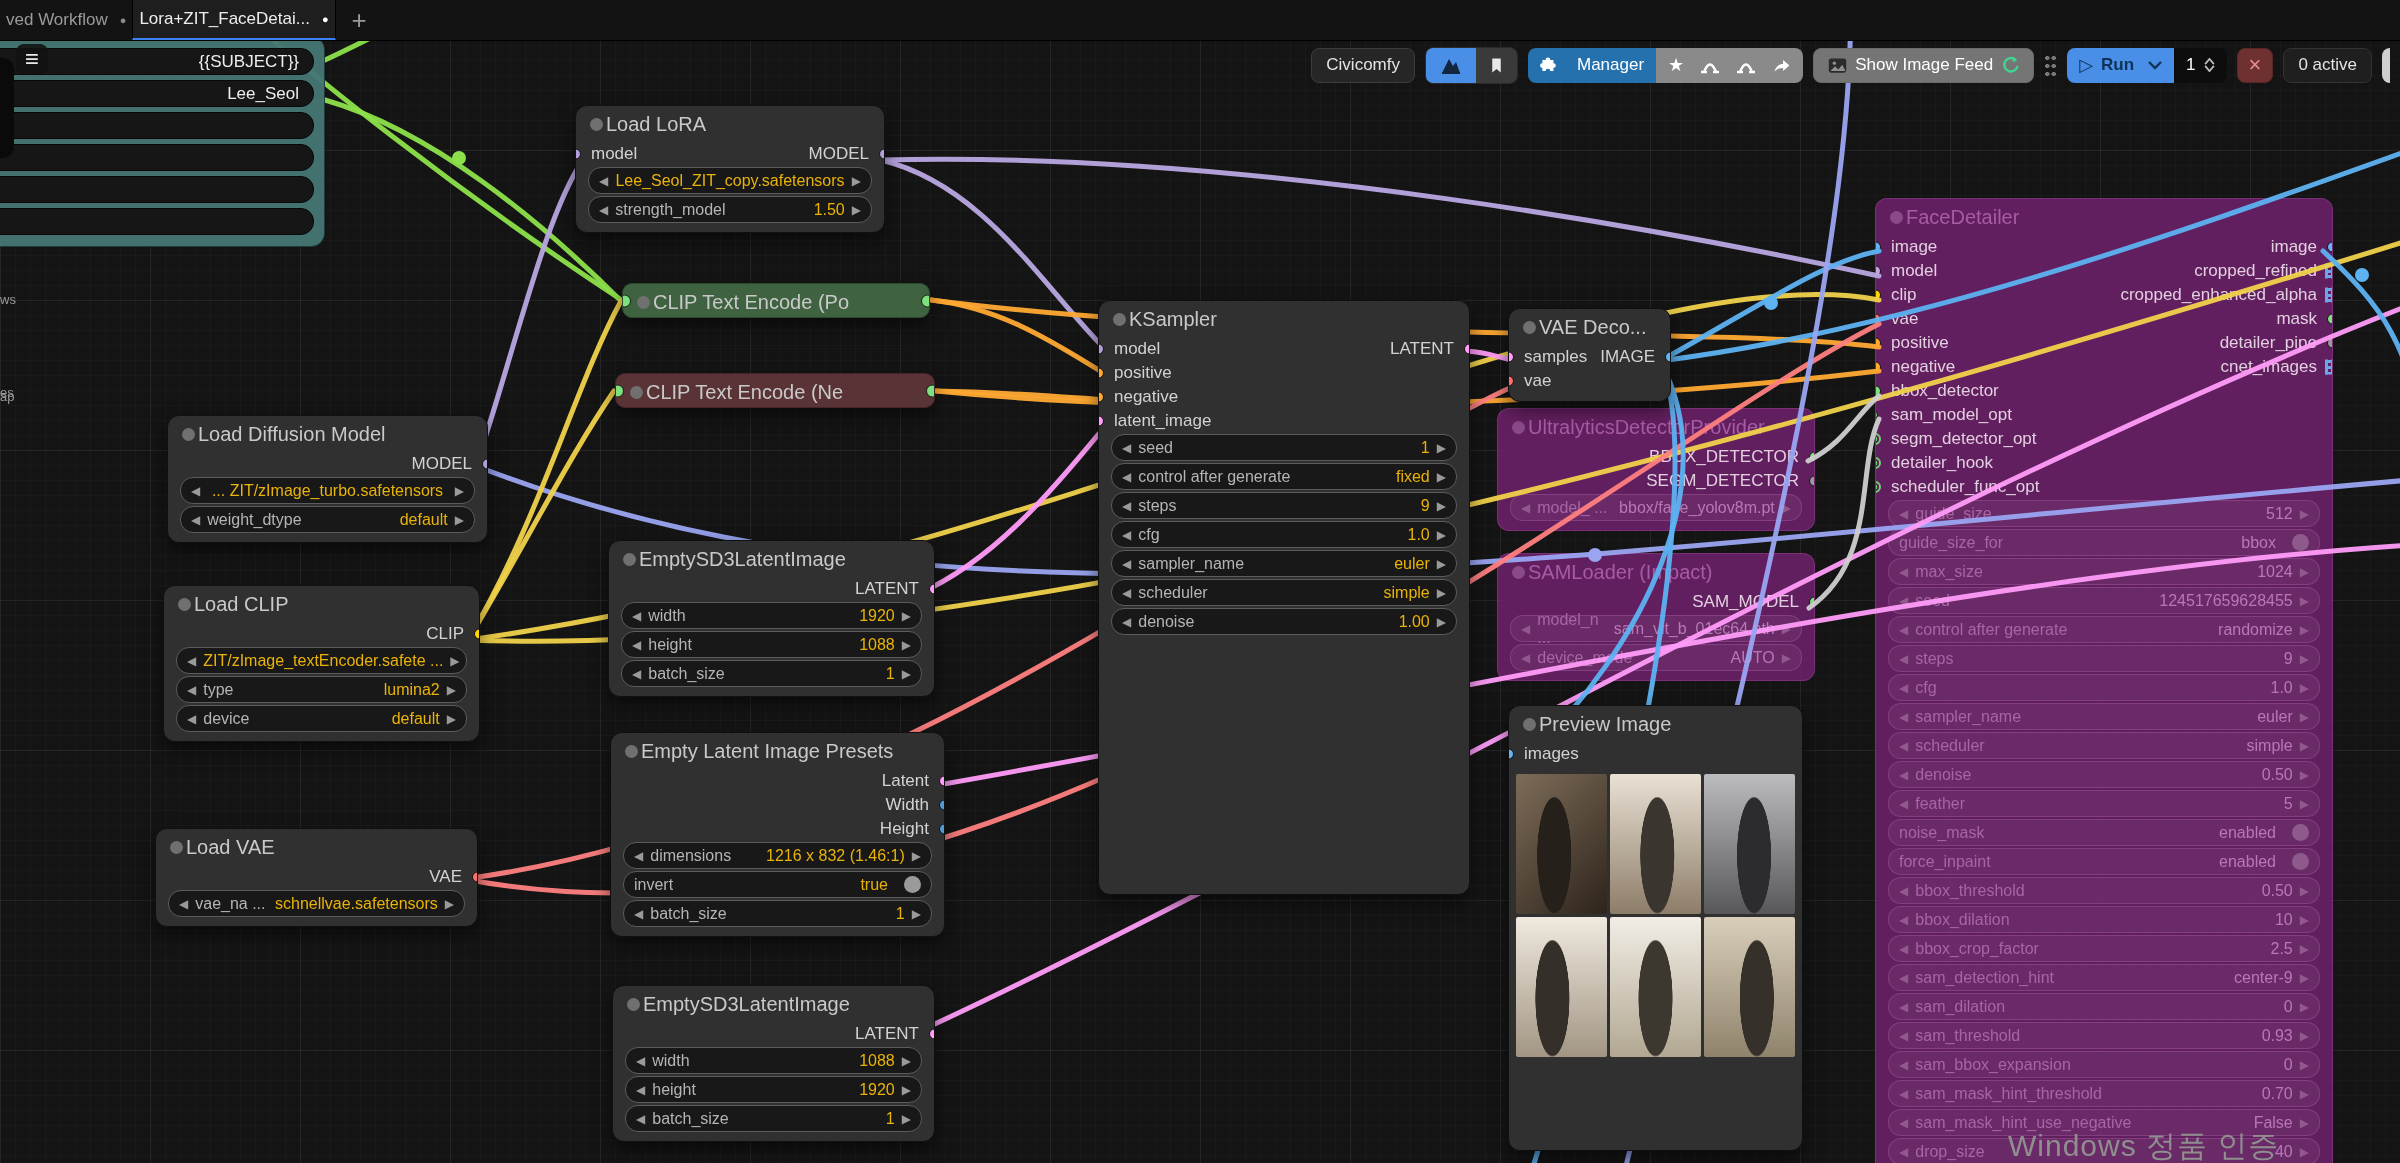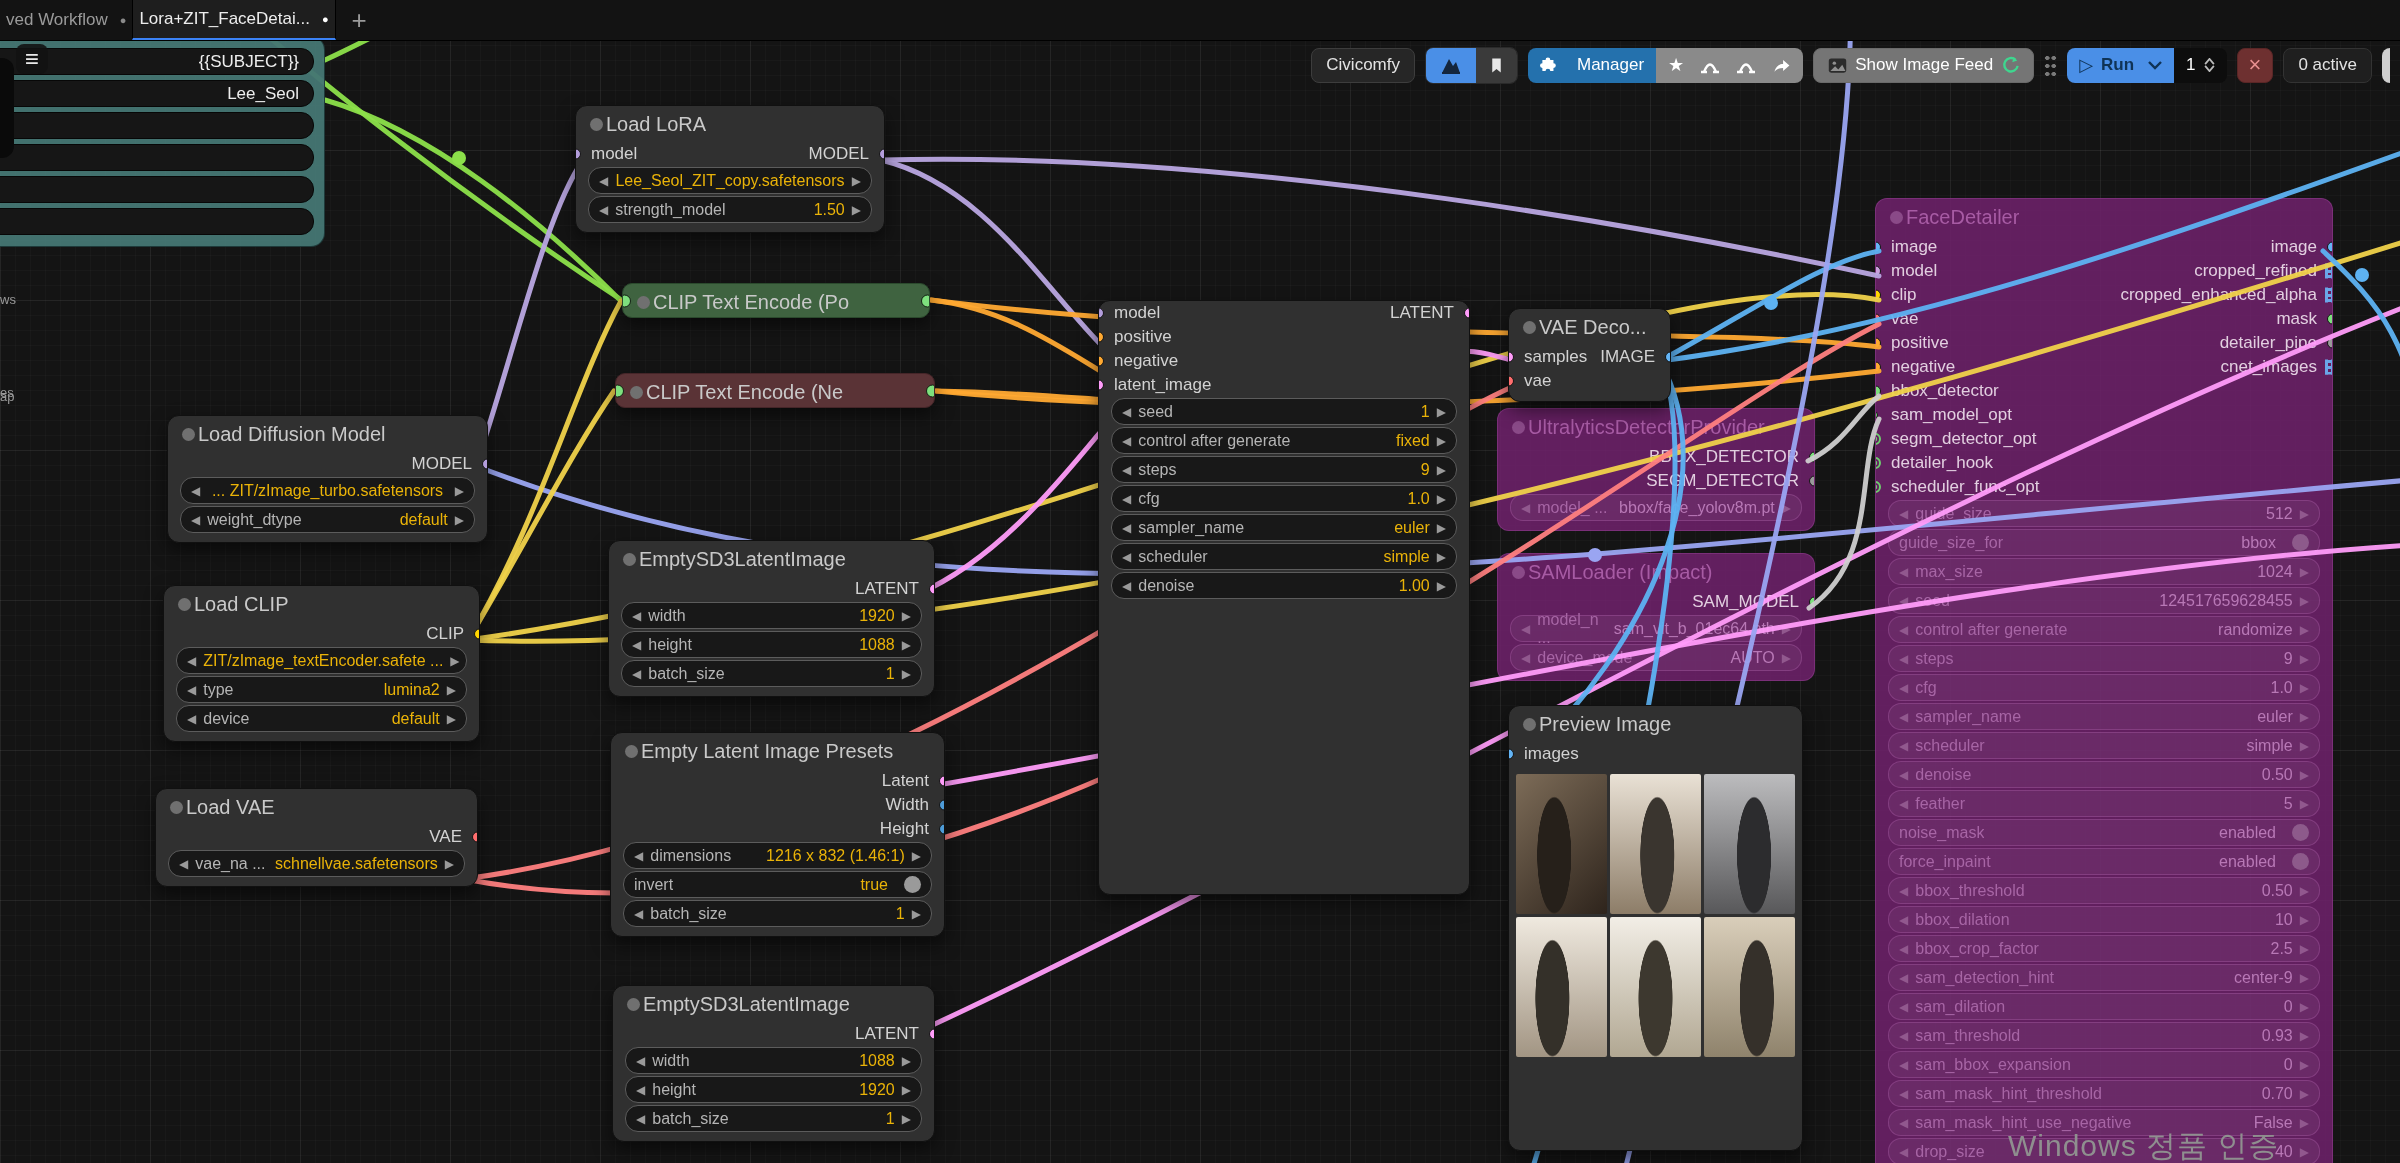--- a/index.html
+++ b/index.html
@@ -227,21 +227,21 @@
         </div>
         <div class="wrow">
           <div class="pill">
             <span class="arr">◀</span>
             <span class="pname">device</span>
             <span class="pval">default</span>
             <span class="arr">▶</span>
           </div>
         </div>
       </div>
-      <div class="node" style="left: 155px; top: 788px; width: 323px; text-align: right;">
+      <div class="node" style="left: 155px; top: 828px; width: 323px; text-align: right;">
         <div class="titlebar">
           <span class="tdot"></span>
           <span class="title">Load VAE</span>
         </div>
         <div class="row">
           <span class="olabel">VAE</span>
           <span class="dot r" style="background: rgb(255, 110, 110);"></span>
         </div>
         <div class="wrow">
           <div class="pill">
@@ -355,20 +355,24 @@
         <div class="wrow">
           <div class="pill">
             <span class="arr">◀</span>
             <span class="pname">batch_size</span>
             <span class="pval">1</span>
             <span class="arr">▶</span>
           </div>
         </div>
       </div>
       <div class="node" style="left: 1098px; top: 300px; width: 372px; height: 595px;">
+        <div class="titlebar">
+          <span class="tdot"></span>
+          <span class="title">KSampler</span>
+        </div>
         <div class="row">
           <span class="dot l" style="background: rgb(179, 157, 219);"></span>
           <span>model</span>
           <span class="olabel">LATENT</span>
           <span class="dot r" style="background: rgb(255, 156, 249);"></span>
         </div>
         <div class="row">
           <span class="dot l" style="background: rgb(255, 169, 49);"></span>
           <span>positive</span>
         </div>

